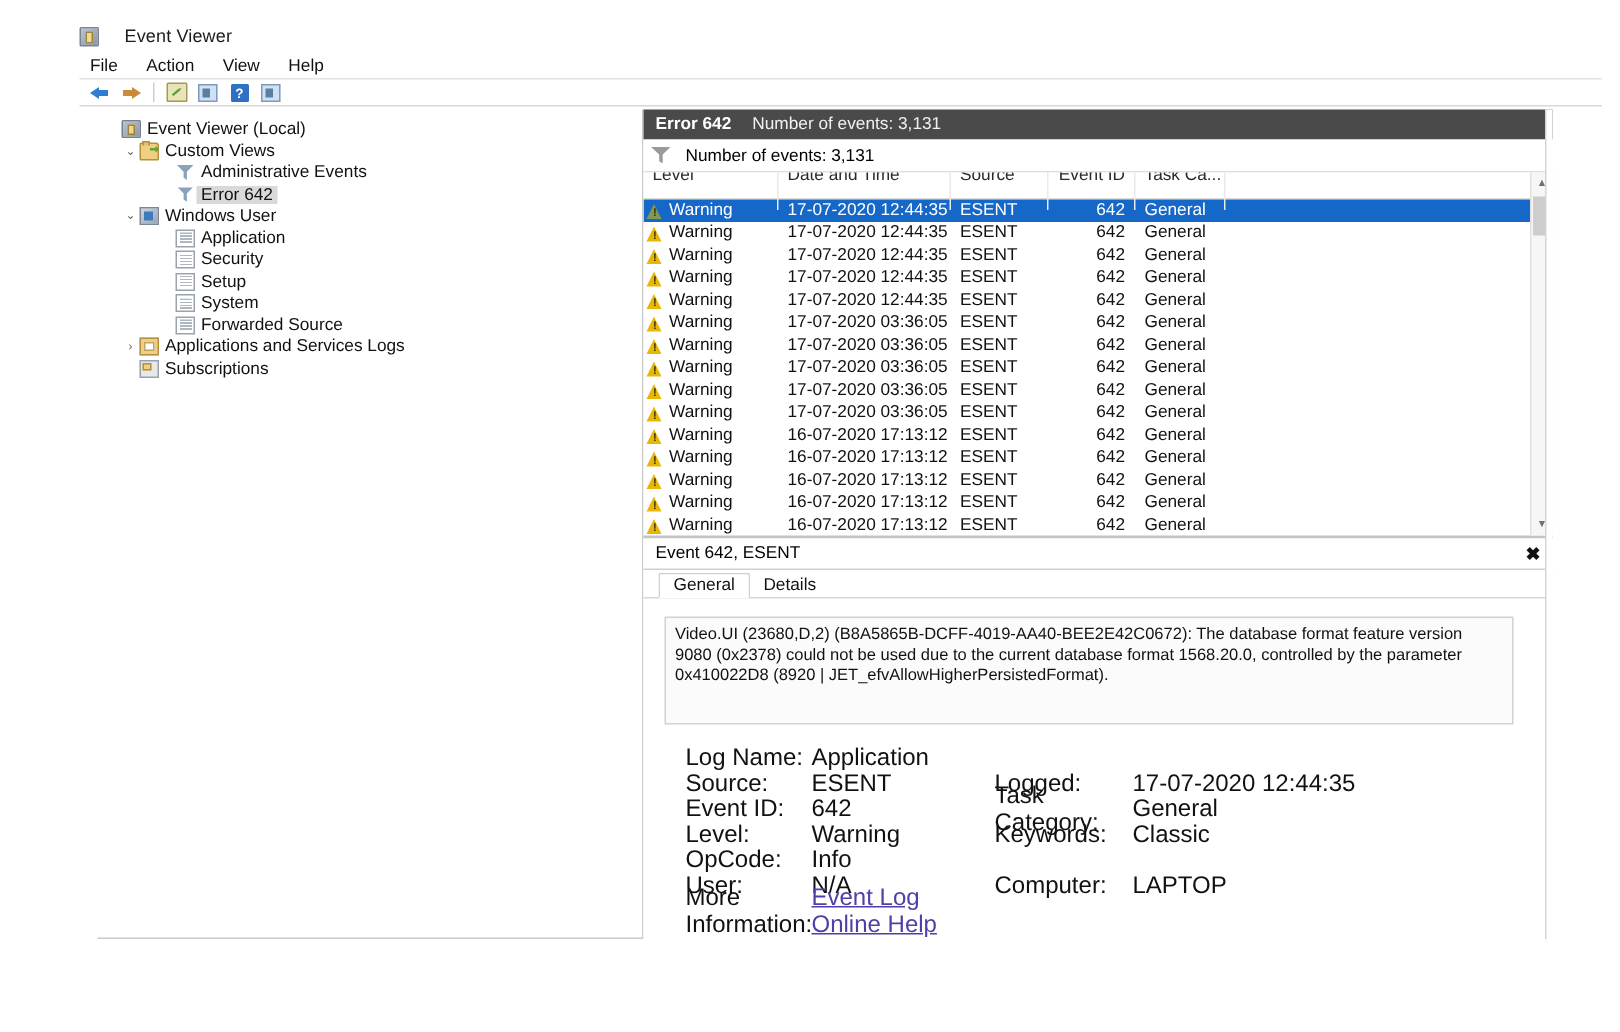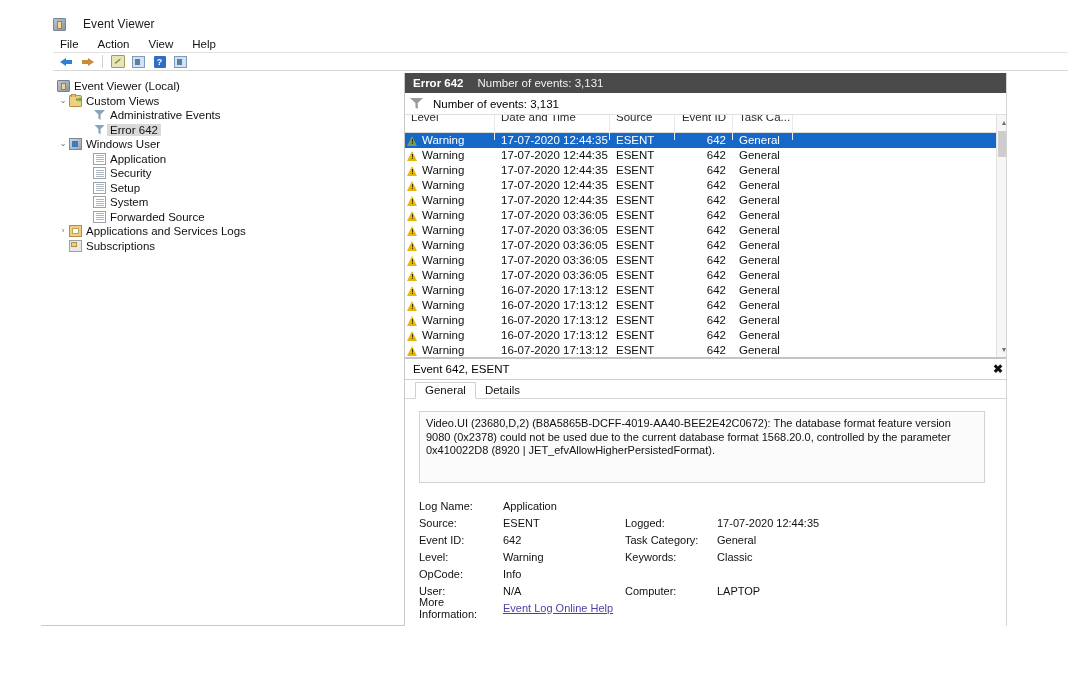--- a/index.html
+++ b/index.html
@@ -172,21 +172,21 @@
     font-size: 9px;
     font-weight: bold;
     line-height: 12px;
     text-align: center;
     border-radius: 1px;
   }
 
   
   .content {
     position: absolute;
-    left: 41px; top: 73px;
+    left: 65px; top: 73px;
     width: 970px;
     height: 553px;
     display: flex;
   }
 
   
   .tree-pane {
     width: 364px;
     height: 553px;
     background: #ffffff;
@@ -574,23 +574,23 @@
     height: 72px;
     padding: 5px 6px;
     box-sizing: border-box;
     font-size: 11px;
     line-height: 13.5px;
     color: #111;
     overflow: hidden;
   }
 
   .meta {
-    margin: 14px 0 0 14px;
-    position: relative;
-    font-size: 11px;
+    margin: 14px 0 0 28px;
+    position: relative;
+    font-size: 16px;
     color: #111;
   }
   .meta-row {
     display: flex;
     height: 17px;
     align-items: center;
   }
   .m-label { width: 84px; flex: 0 0 84px; }
   .m-value { width: 122px; flex: 0 0 122px; }
   .m-label2 { width: 92px; flex: 0 0 92px; }

